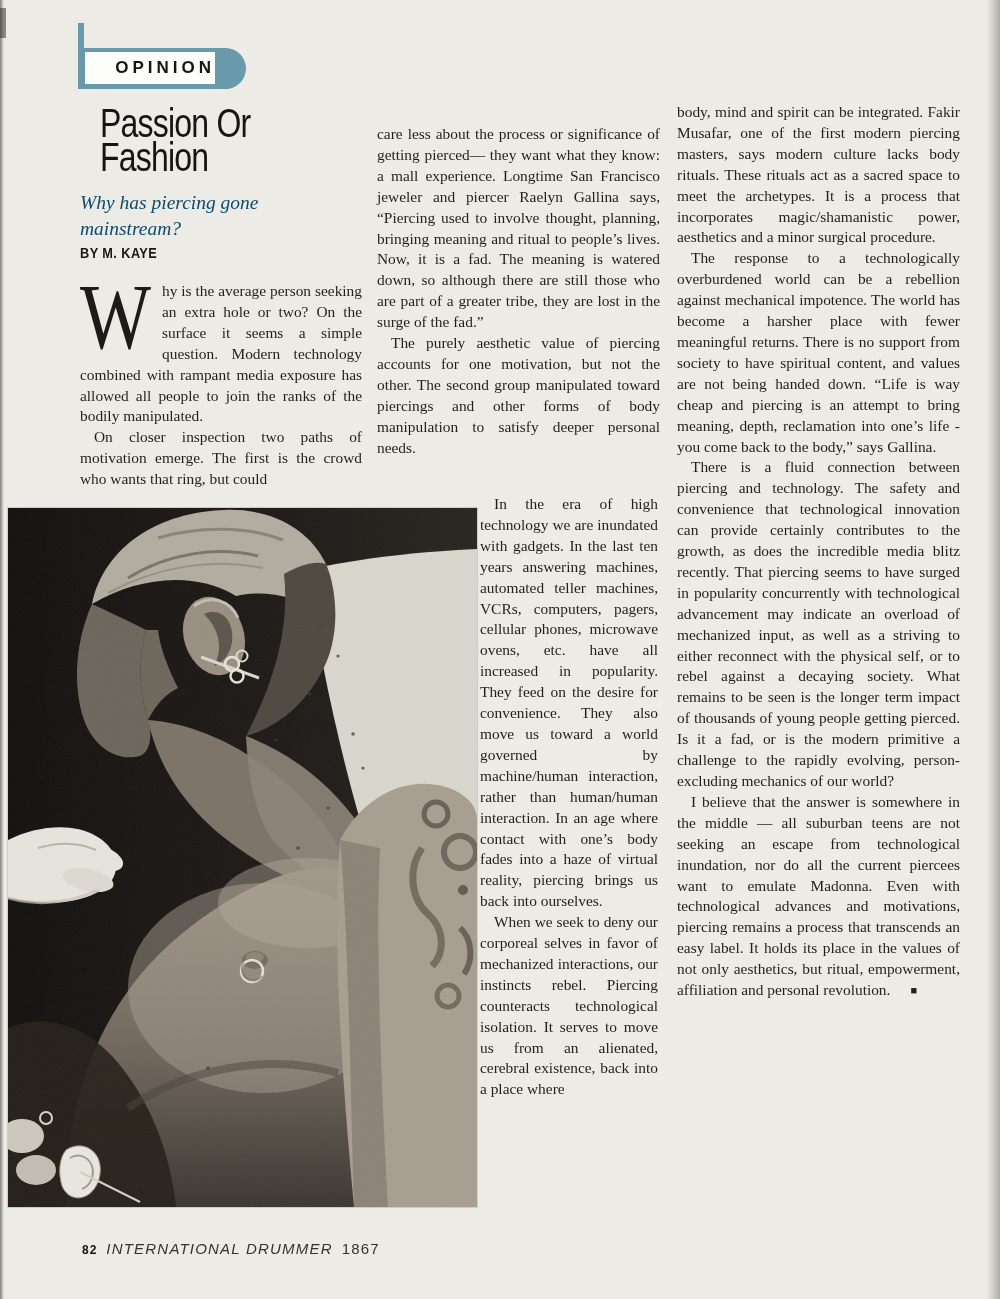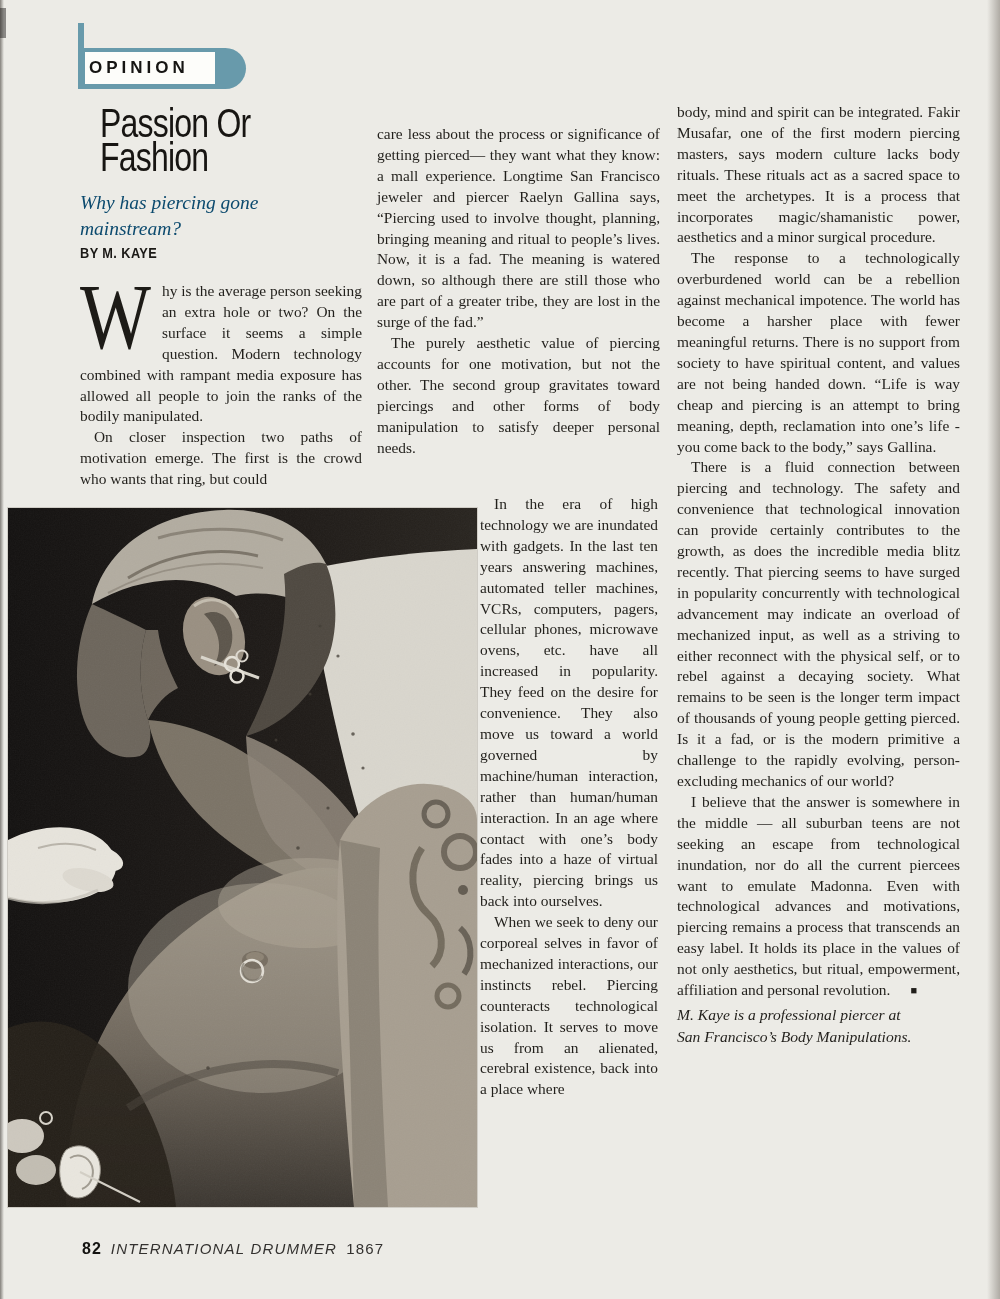--- a/index.html
+++ b/index.html
@@ -11,21 +11,21 @@
     background:linear-gradient(to right,rgba(45,40,35,.55),rgba(45,40,35,0));}
   .scan-right{position:absolute;right:0;top:0;width:13px;height:100%;
     background:linear-gradient(to right,rgba(0,0,0,0),rgba(75,66,57,.38));}
   .scan-blotch{position:absolute;left:0;top:8px;width:6px;height:30px;background:rgba(40,38,35,.5);}
 
   
   .badge-bar{position:absolute;left:78px;top:23px;width:6px;height:66px;background:var(--accent,#689aab);}
   .badge-pill{position:absolute;left:78px;top:48px;width:168px;height:41px;
     background:var(--accent,#689aab);border-radius:0 22px 22px 0;}
   .badge-box{position:absolute;left:85px;top:52px;width:130px;height:32px;background:#fdfdfa;
-    display:flex;align-items:center;justify-content:flex-start;}
+    display:flex;align-items:center;justify-content:flex-end;}
   .badge-box span{font-family:"Liberation Sans",sans-serif;font-weight:bold;font-size:17px;
     letter-spacing:4px;color:#161513;padding-left:4px;}
 
   
   .headline{position:absolute;left:80px;top:106px;color:#171512;
     font-family:"Liberation Sans",sans-serif;font-weight:normal;font-size:41px;line-height:34px;margin-left:20px;}
   .headline .hl{display:inline-block;transform:scaleX(.78);transform-origin:0 0;letter-spacing:-1px;white-space:nowrap;}
   .subtitle{position:absolute;left:80px;top:190px;width:195px;font-style:italic;
     font-size:19.5px;line-height:26px;color:#0c4a6e;}
   .byline{position:absolute;left:80px;top:244px;font-family:"Liberation Sans",sans-serif;
@@ -49,21 +49,21 @@
   .bio{margin-top:3px;font-style:italic;text-align:left;font-size:15.6px;line-height:22px;}
 
   
   .photo{position:absolute;left:8px;top:508px;width:469px;height:699px;background:#181512;
     box-shadow:0 0 0 1px rgba(120,112,100,.25);}
   .photo svg{display:block;}
 
   
   .footer{position:absolute;left:82px;top:1240px;display:flex;align-items:baseline;
     font-family:"Liberation Sans",sans-serif;color:#343230;}
-  .footer .pagenum{font-weight:bold;font-size:16px;color:#141311;letter-spacing:1px;}
+  .footer .pagenum{font-weight:bold;font-size:12px;color:#141311;letter-spacing:1px;}
   .footer .mag{font-size:15px;letter-spacing:1.2px;margin-left:9px;font-style:italic;}
   .footer .year{font-size:15px;letter-spacing:1.2px;margin-left:9px;}
 </style>
 </head>
 <body>
 
 <div class="page" style="background: rgb(236, 235, 230);">
   <div class="scan-left"></div>
   <div class="scan-right"></div>
   <div class="scan-blotch"></div>
@@ -90,39 +90,35 @@
       <span class="dropcap">
           <span>W</span>
         </span>
       <span>hy is the average person seeking an extra hole or two? On the surface it seems a simple question. Modern technology combined with rampant media exposure has allowed all people to join the ranks of the bodily manipulated.</span>
     </p>
     <p class="indent">On closer inspection two paths of motivation emerge. The first is the crowd who wants that ring, but could</p>
   </div>
 
   <div class="col col2top">
     <p>care less about the process or significance of getting pierced— they want what they know: a mall experience. Longtime San Francisco jeweler and piercer Raelyn Gallina says, “Piercing used to involve thought, planning, bringing meaning and ritual to people’s lives. Now, it is a fad. The meaning is watered down, so although there are still those who are part of a greater tribe, they are lost in the surge of the fad.”</p>
-    <p class="indent">The purely aesthetic value of piercing accounts for one motivation, but not the other. The second group gravitates toward piercings and other forms of body manipulation to satisfy deeper personal needs.</p>
+    <p class="indent">The purely aesthetic value of piercing accounts for one motivation, but not the other. The second group manipulated toward piercings and other forms of body manipulation to satisfy deeper personal needs.</p>
   </div>
 
   <div class="col col2narrow">
     <p class="indent">In the era of high technology we are inundated with gadgets. In the last ten years answering machines, automated teller machines, VCRs, computers, pagers, cellular phones, microwave ovens, etc. have all increased in popularity. They feed on the desire for convenience. They also move us toward a world governed by machine/human interaction, rather than human/human interaction. In an age where contact with one’s body fades into a haze of virtual reality, piercing brings us back into ourselves.</p>
     <p class="indent">When we seek to deny our corporeal selves in favor of mechanized interactions, our instincts rebel. Piercing counteracts technological isolation. It serves to move us from an alienated, cerebral existence, back into a place where</p>
   </div>
 
   <div class="col col3">
     <p>body, mind and spirit can be integrated. Fakir Musafar, one of the first modern piercing masters, says modern culture lacks body rituals. These rituals act as a sacred space to meet the archetypes. It is a process that incorporates magic/shamanistic power, aesthetics and a minor surgical procedure.</p>
     <p class="indent">The response to a technologically overburdened world can be a rebellion against mechanical impotence. The world has become a harsher place with fewer meaningful returns. There is no support from society to have spiritual content, and values are not being handed down. “Life is way cheap and piercing is an attempt to bring meaning, depth, reclamation into one’s life - you come back to the body,” says Gallina.</p>
     <p class="indent">There is a fluid connection between piercing and technology. The safety and convenience that technological innovation can provide certainly contributes to the growth, as does the incredible media blitz recently. That piercing seems to have surged in popularity concurrently with technological advancement may indicate an overload of mechanized input, as well as a striving to either reconnect with the physical self, or to rebel against a decaying society. What remains to be seen is the longer term impact of thousands of young people getting pierced. Is it a fad, or is the modern primitive a challenge to the rapidly evolving, person-excluding mechanics of our world?</p>
     <p class="indent">
       <span>I believe that the answer is somewhere in the middle — all suburban teens are not seeking an escape from technological inundation, nor do all the current piercees want to emulate Madonna. Even with technological advances and motivations, piercing remains a process that transcends an easy label. It holds its place in the values of not only aesthetics, but ritual, empowerment, affiliation and personal revolution.</span><span class="endmark">■</span>
     </p>
-    <div class="bio">
-      <div>M. Kaye is a professional piercer at</div>
-      <div>San Francisco’s Body Manipulations.</div>
-    </div>
   </div>
 
   <div class="photo">
     <svg viewBox="0 0 469 699" width="469" height="699">
       <defs>
         <linearGradient id="bgG" x1="0" y1="0" x2="1" y2="0">
           <stop offset="0" stop-color="#131110"></stop>
             <stop offset=".6" stop-color="#1e1a17"></stop>
             <stop offset="1" stop-color="#28241f"></stop>
         </linearGradient>

